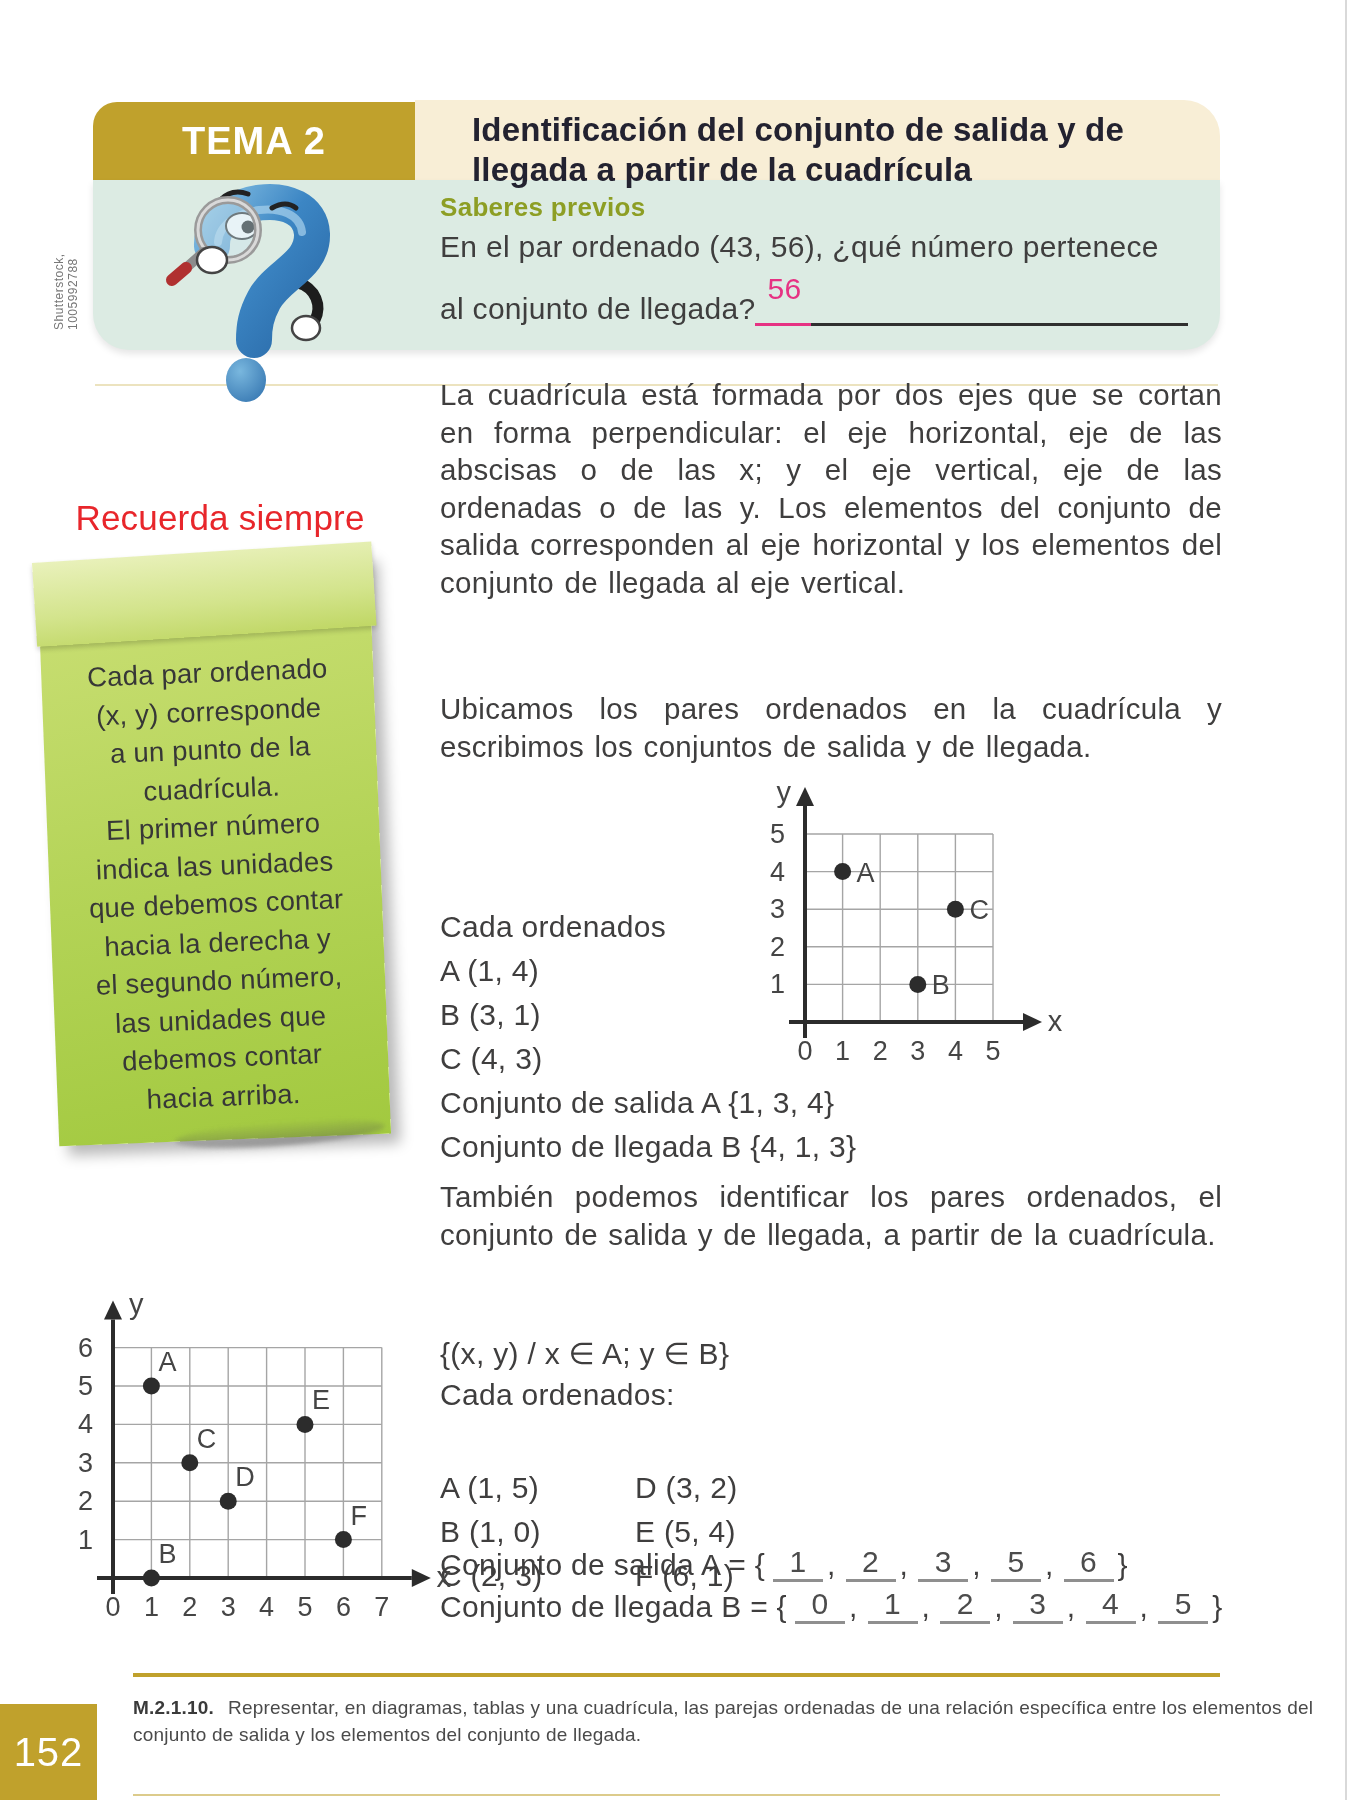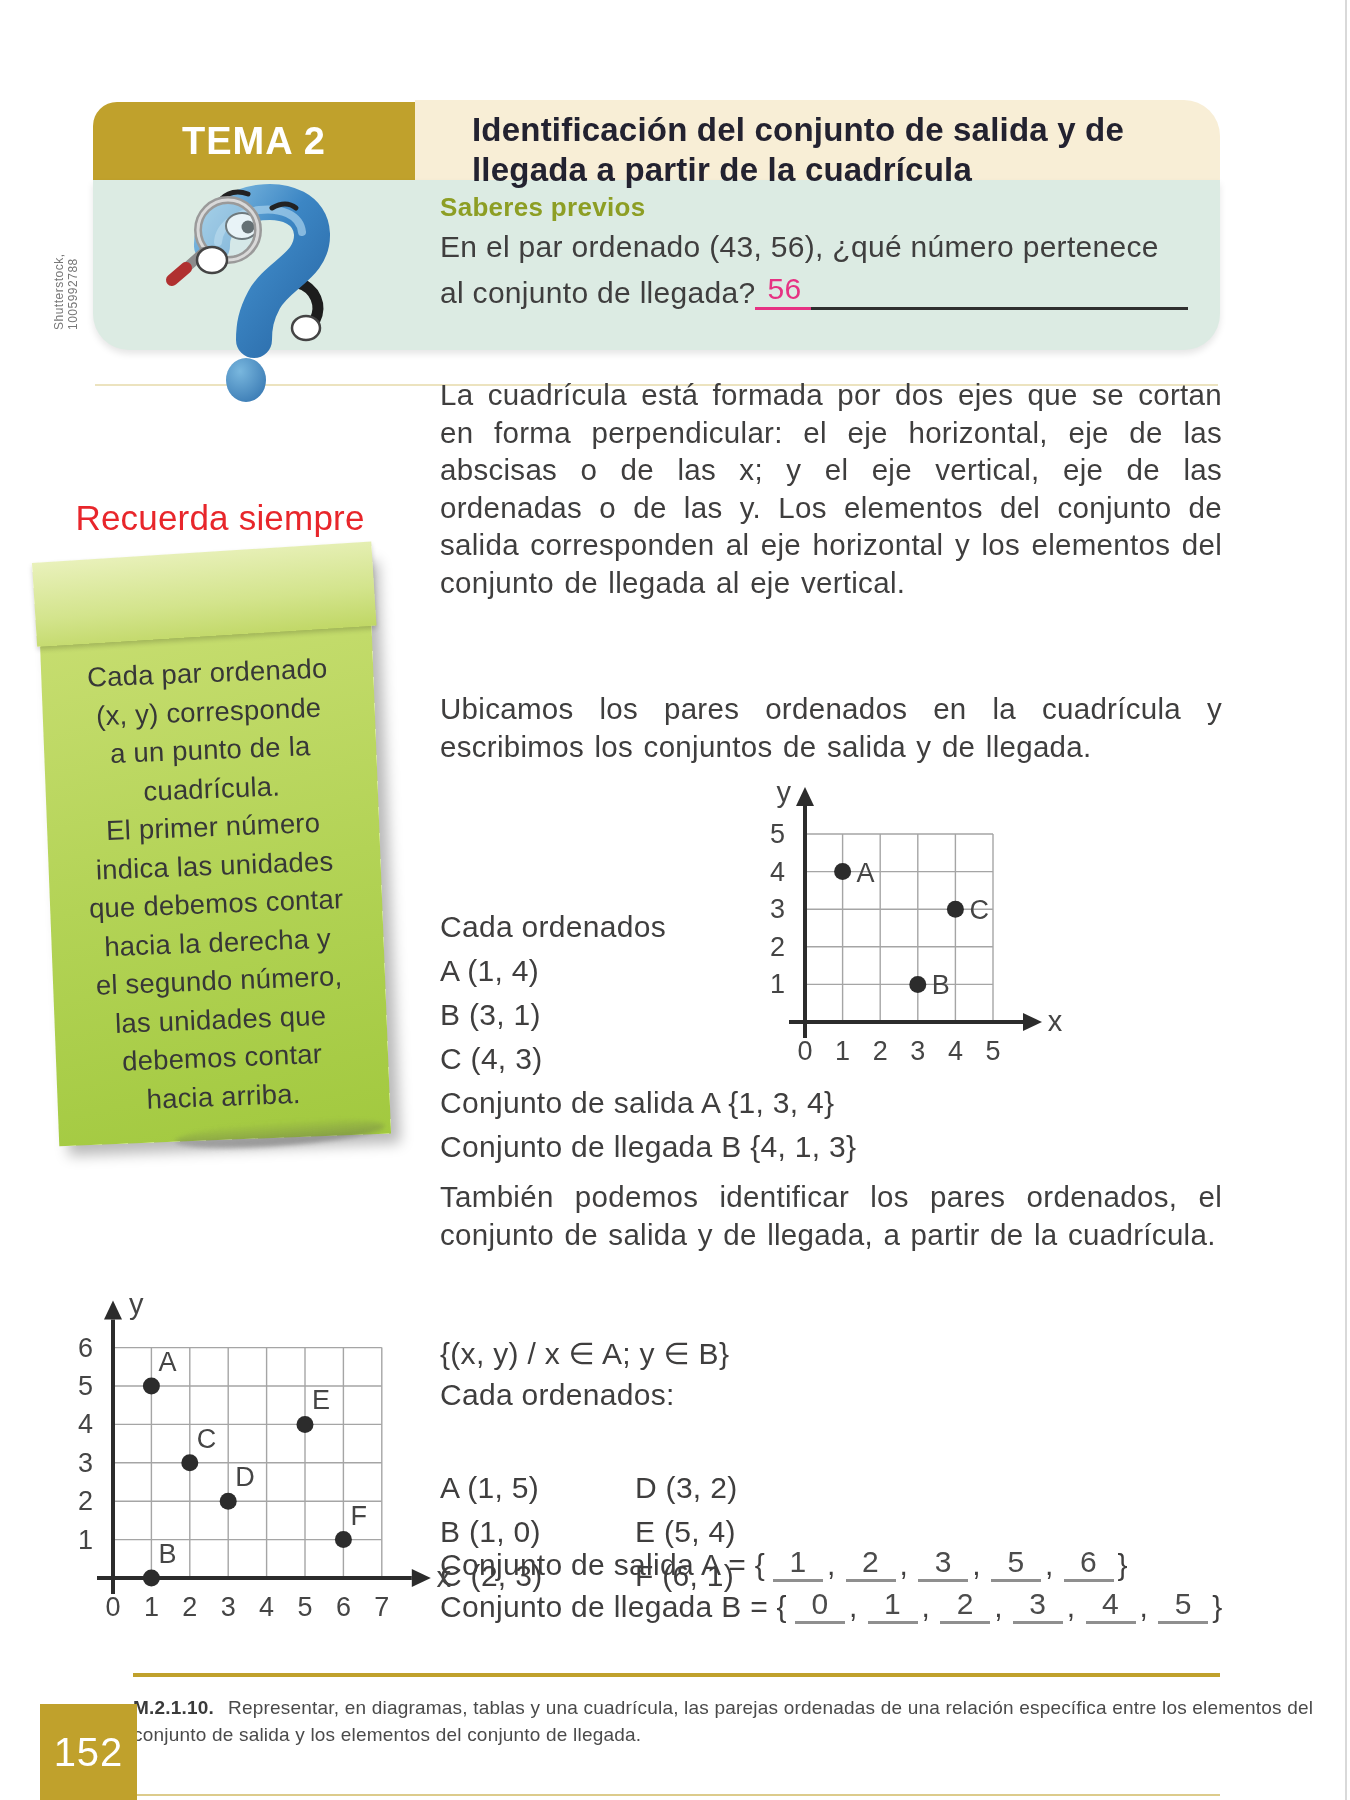--- a/index.html
+++ b/index.html
@@ -18,21 +18,21 @@
             display:flex;align-items:center;justify-content:center;}
   .tema{color:#fff;font-size:38px;font-weight:bold;letter-spacing:1px;}
   .cream-band{left:415px;top:100px;width:805px;height:80px;background:var(--cream);border-radius:0 36px 0 0;}
   .page-title{left:440px;top:110px;width:780px;font-size:33px;font-weight:bold;color:var(--title-ink);
               line-height:40px;white-space:pre-line;letter-spacing:0.2px;margin-left:32px;}
   .mint-panel{left:93px;top:180px;width:1127px;height:170px;background:var(--mint);
               border-radius:0 0 36px 36px;box-shadow:0 4px 7px rgba(0,0,0,0.10);}
   .saberes{left:440px;top:192px;font-size:26px;font-weight:bold;color:var(--olive);letter-spacing:0.3px;}
   .q-line1{left:440px;top:230px;width:760px;font-size:30px;color:var(--ink);letter-spacing:0.3px;}
   .q-line2{left:440px;top:272px;width:748px;font-size:30px;color:var(--ink);display:flex;align-items:flex-end;letter-spacing:0.3px;text-align:center;}
-  .answer{color:var(--pink);border-bottom:3px solid var(--pink);padding:0 10px 1px 12px;font-size:30px;}
+  .answer{color:var(--pink);border-bottom:3px solid var(--pink);padding:0 10px 17px 12px;font-size:30px;}
   .answer-line{flex:1;border-bottom:3px solid #2f2f2f;height:34px;}
   .faint-rule{left:95px;top:384px;width:1123px;height:2px;background:var(--gold);opacity:0.30;}
 
   .credit{left:52px;top:190px;height:140px;width:22px;font-size:12px;color:#777;
           writing-mode:vertical-rl;transform:rotate(180deg);letter-spacing:0.5px;}
 
   
   .para{left:440px;width:782px;font-size:29.5px;line-height:37.5px;color:var(--ink);
         text-align:justify;letter-spacing:0.3px;word-spacing:2px;}
   .plain{left:440px;font-size:30px;color:var(--ink);letter-spacing:0.3px;}
@@ -64,21 +64,21 @@
 
   .cols{left:440px;display:flex;}
   .cols .col div{font-size:30px;line-height:44px;color:var(--ink);letter-spacing:0.3px;}
   .col-left{width:195px;}
 
   
   .footer-rule{left:133px;top:1673px;width:1087px;height:4px;background:var(--gold);}
   .footer-note{left:133px;top:1694px;width:1185px;font-size:19px;line-height:27px;color:#4a4a4a;letter-spacing:0.2px;}
   .footer-code{font-weight:bold;color:#3a3a3a;margin-right:14px;}
   .pagenum-box{left:0;top:1704px;width:97px;height:96px;background:var(--gold);
-               display:flex;align-items:center;justify-content:center;margin-left:40px;}
+               display:flex;align-items:center;justify-content:center;}
   .pagenum{color:#fff;font-size:40px;letter-spacing:1px;}
   .footer-bottom{left:133px;top:1794px;width:1087px;height:2px;background:var(--gold);opacity:0.55;}
   .edge-line{left:1345px;top:0;width:2px;height:1800px;background:#d9d9d9;}
 </style>
 </head>
 <body>
 
 <div class="page">
 
   <div class="abs edge-line"></div>

